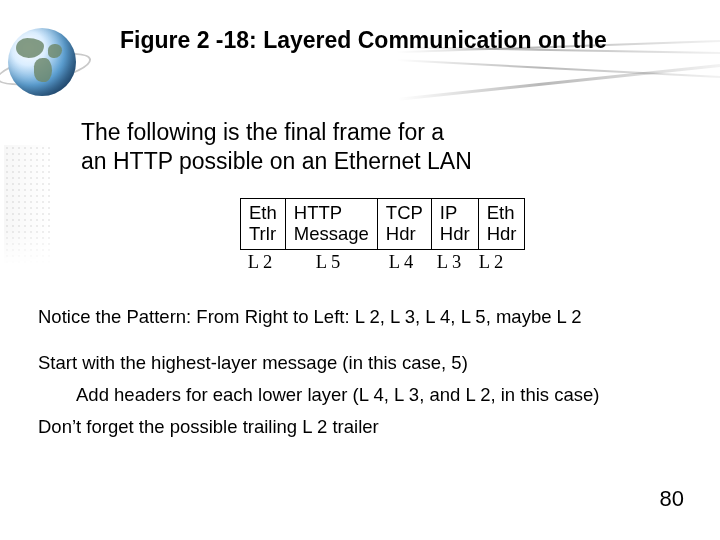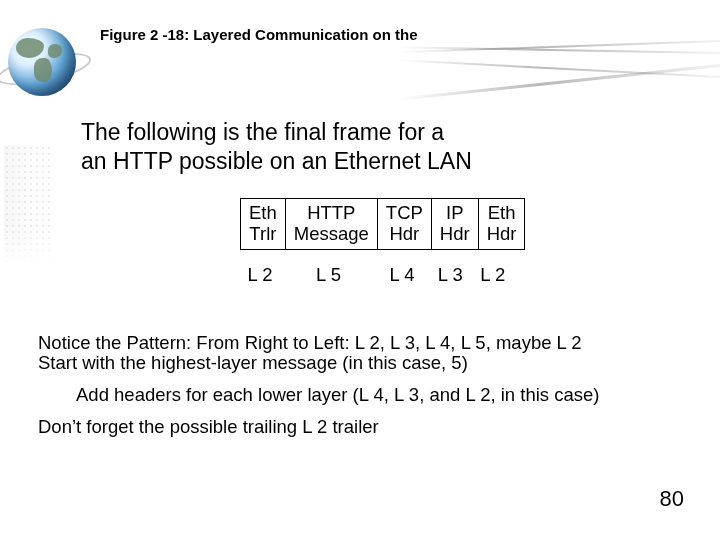--- a/index.html
+++ b/index.html
@@ -79,23 +79,23 @@
     height: 120px;
     background:
       radial-gradient(rgba(0,0,0,0.07) 1px, transparent 1.5px) 0 0/6px 6px,
       linear-gradient(to right, rgba(0,0,0,0.03), rgba(0,0,0,0));
     mask-image: linear-gradient(to bottom, black 0%, black 70%, transparent 100%);
     -webkit-mask-image: linear-gradient(to bottom, black 0%, black 70%, transparent 100%);
   }
   .title {
     position: absolute;
     top: 26px;
-    left: 100px;
+    left: 120px;
     width: 540px;
-    font-size: 15px;
+    font-size: 23px;
     font-weight: bold;
     line-height: 1.25;
   }
   .intro {
     position: absolute;
     top: 118px;
     left: 81px;
     width: 500px;
     font-size: 23px;
     line-height: 1.25;
@@ -106,40 +106,41 @@
     left: 240px;
   }
   table.frame {
     border-collapse: collapse;
   }
   table.frame td {
     border: 1.5px solid #000;
     padding: 3px 8px 4px 8px;
     font-size: 18.5px;
     line-height: 1.15;
-    text-align: center;
+    text-align: left;
     vertical-align: top;
     white-space: pre;
   }
   .layer-row {
-    margin-top: 14px;
+    margin-top: 2px;
+    font-family: Liberation Serif, serif;
   }
   .layer-row span {
     display: inline-block;
     font-size: 18.5px;
     text-align: center;
   }
   .body-text {
     position: absolute;
     left: 38px;
     width: 650px;
     font-size: 18.5px;
     line-height: 1.2;
   }
-  .bt1 { top: 332px; }
+  .bt1 { top: 306px; }
   .bt2 { top: 352px; }
   .bt3 { top: 384px; margin-left: 38px; }
   .bt4 { top: 416px; }
   .pagenum {
     position: absolute;
     right: 36px;
     bottom: 28px;
     font-size: 22px;
   }
 </style>

